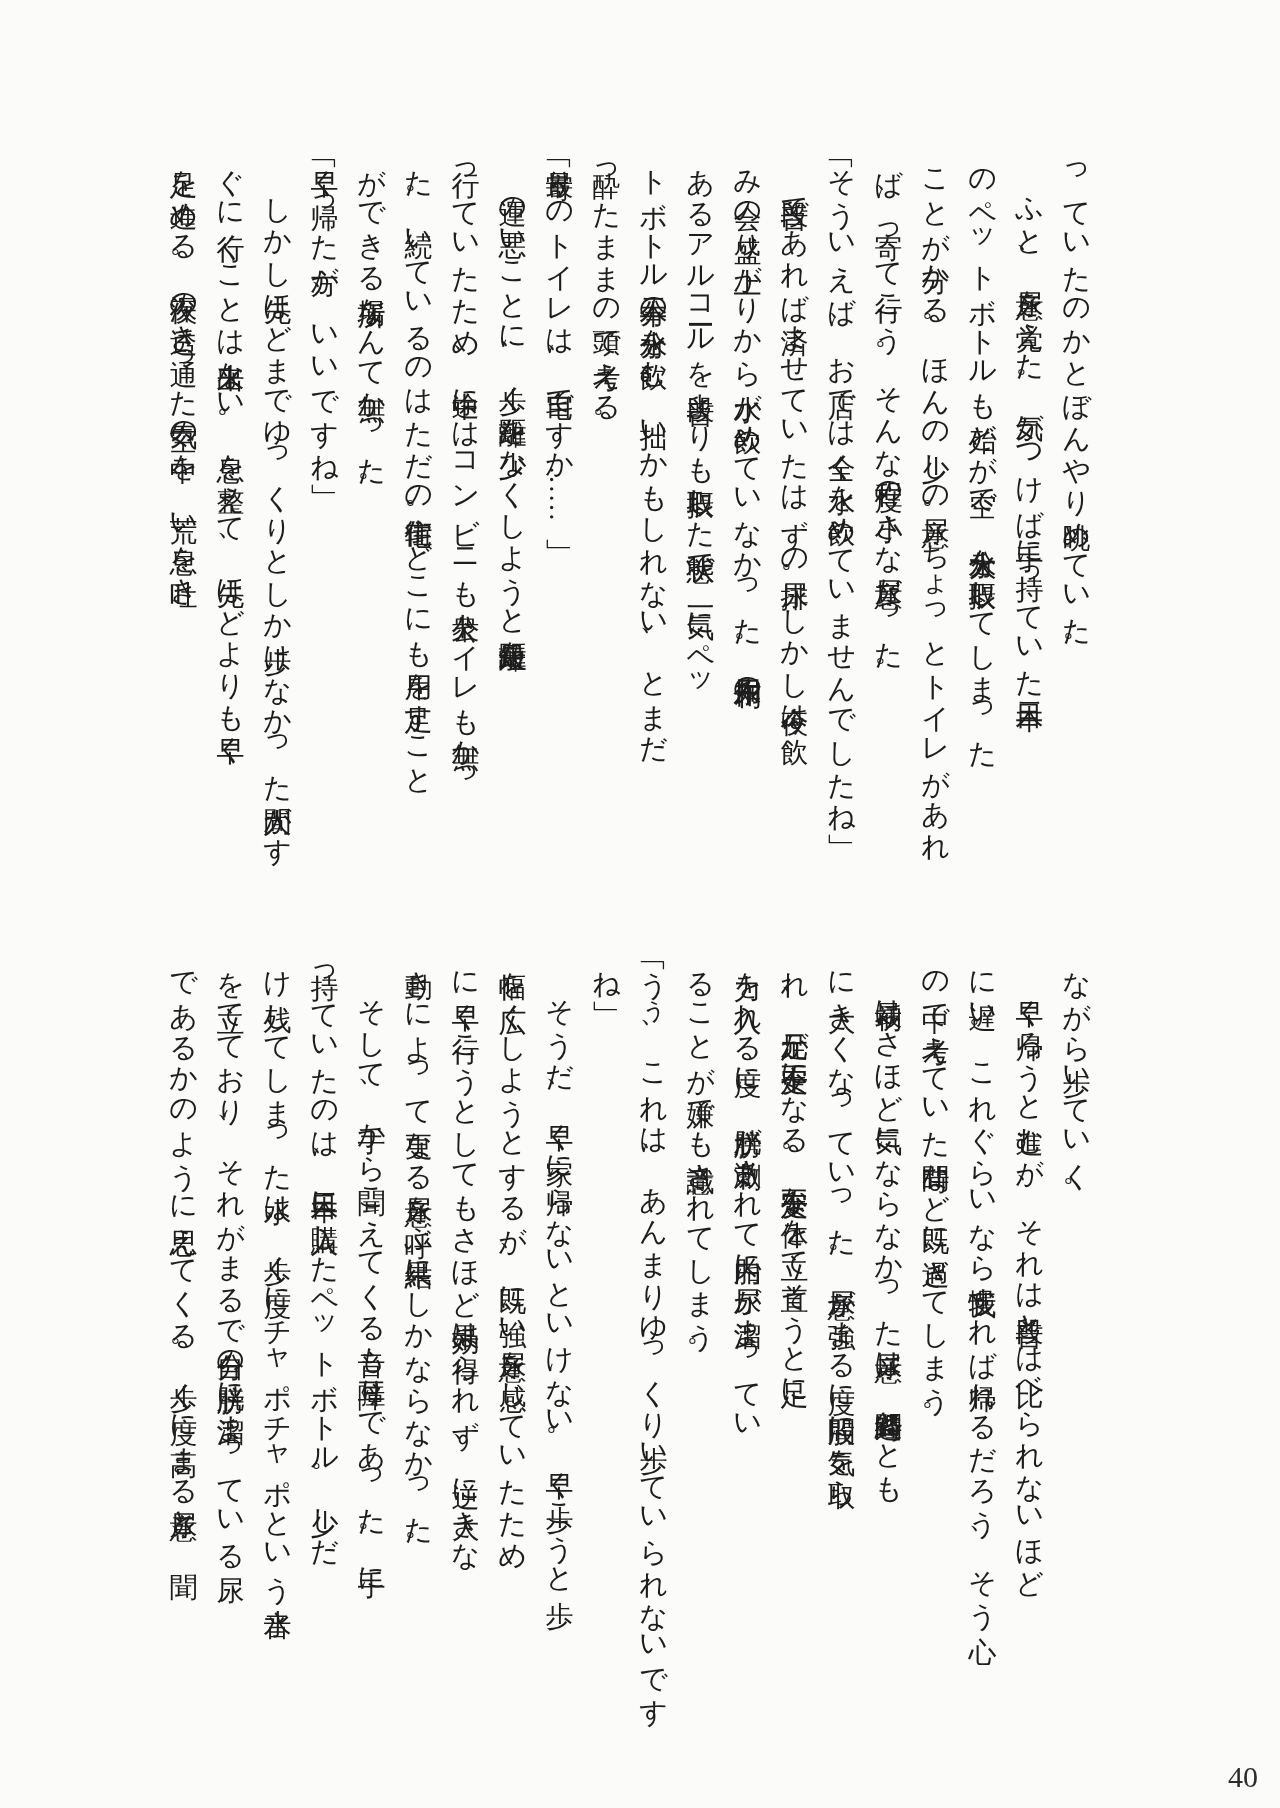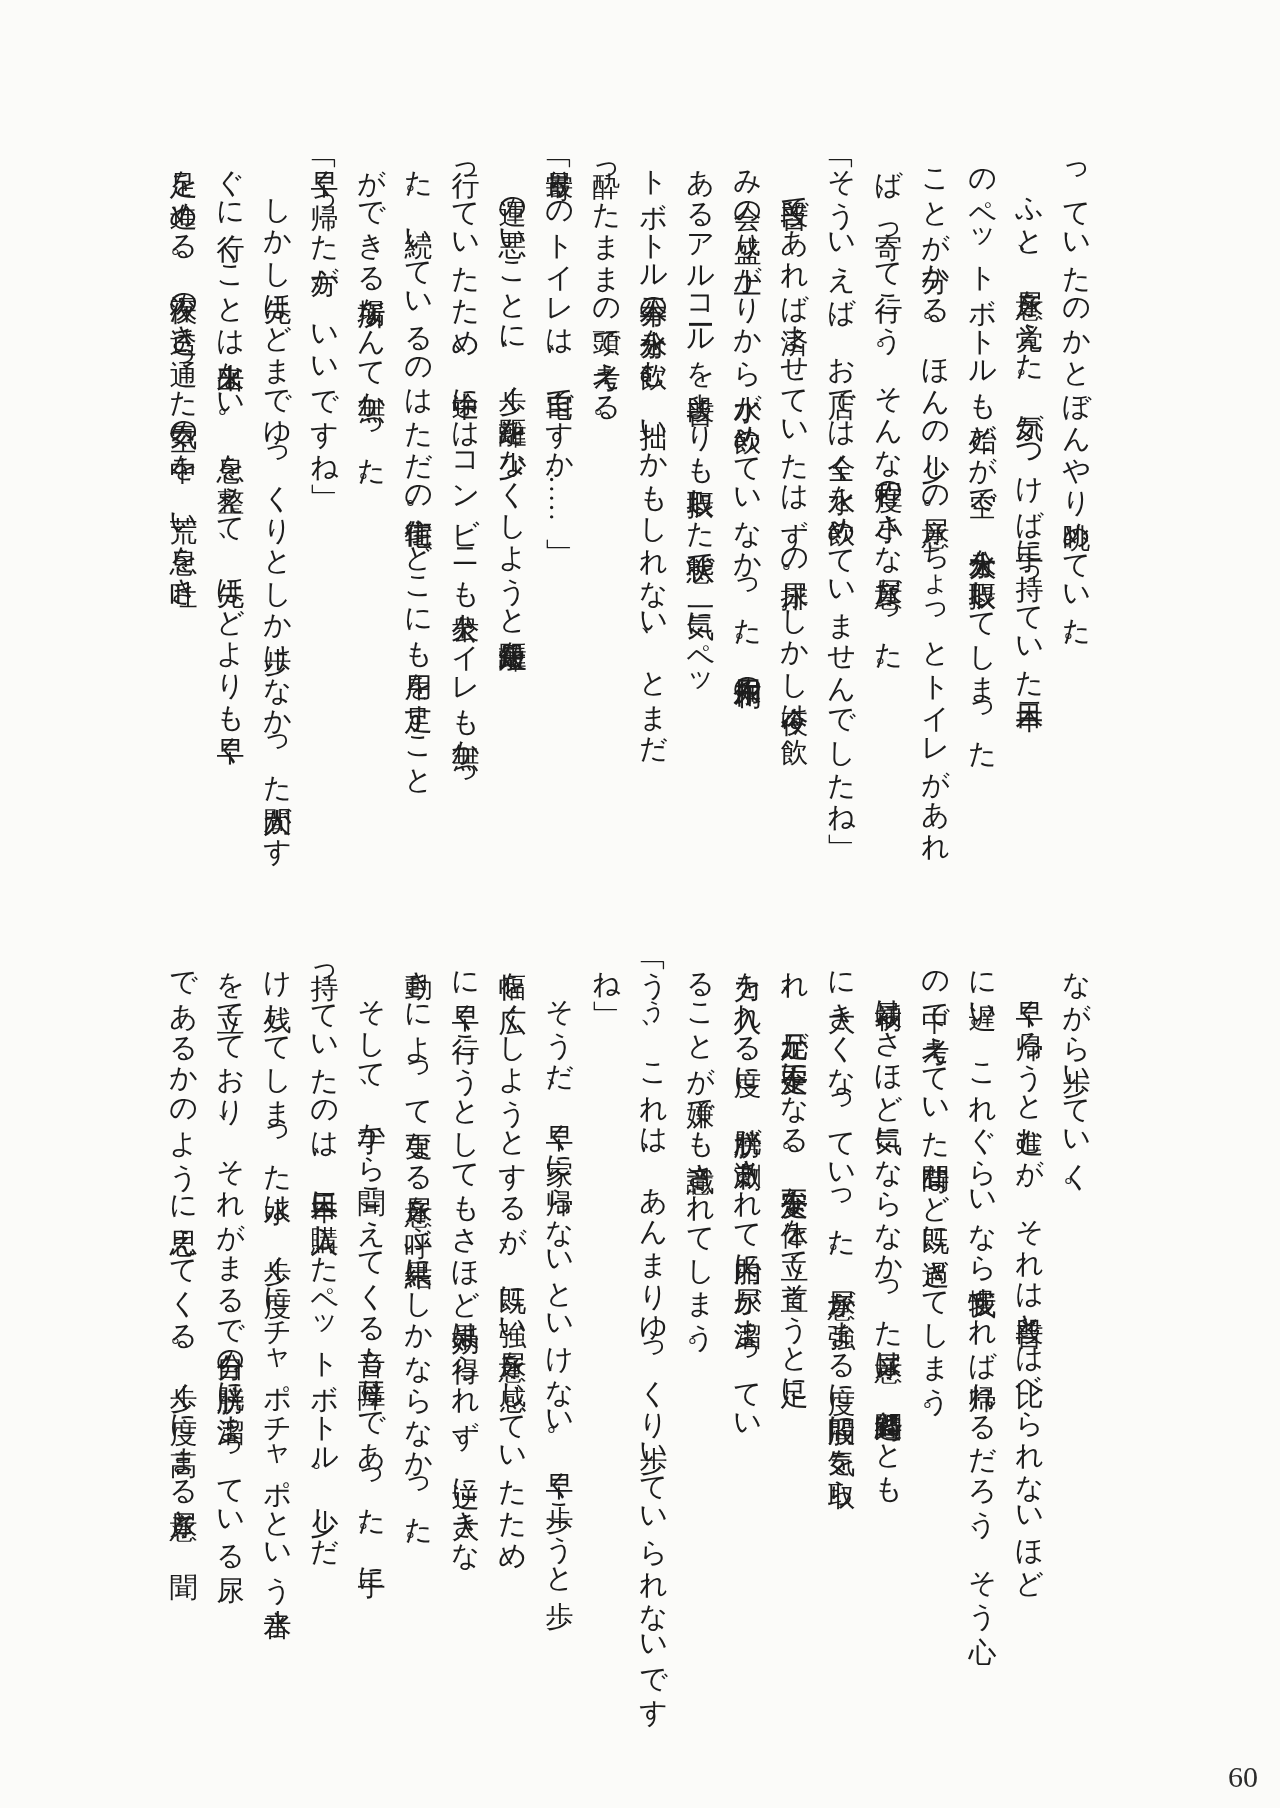--- a/index.html
+++ b/index.html
@@ -83,14 +83,14 @@
       <p class="tline">幅を広くしようとするが、既に強い尿意を感じていたため</p>
       <p class="tline">に早く行こうとしてもさほど効果は得られず、逆に大きな</p>
       <p class="tline">動きによって更なる尿意を呼ぶ結果にしかならなかった。</p>
       <p class="tline">　そして、手から聞こえてくる音も耳障りであった。手に</p>
       <p class="tline">持っていたのは、二本目に購入したペットボトル。少しだ</p>
       <p class="tline">け残してしまった水は、歩く度にチャポチャポという水音</p>
       <p class="tline">を立てており、それがまるで自分の膀胱に溜まっている尿</p>
       <p class="tline">であるかのように思えてくる。歩く度に高まる尿意と、聞</p>
     </section>
 
-  <div class="page-number">60</div>
+  <div class="page-number">40</div>
 </div>
 
 </body></html>

